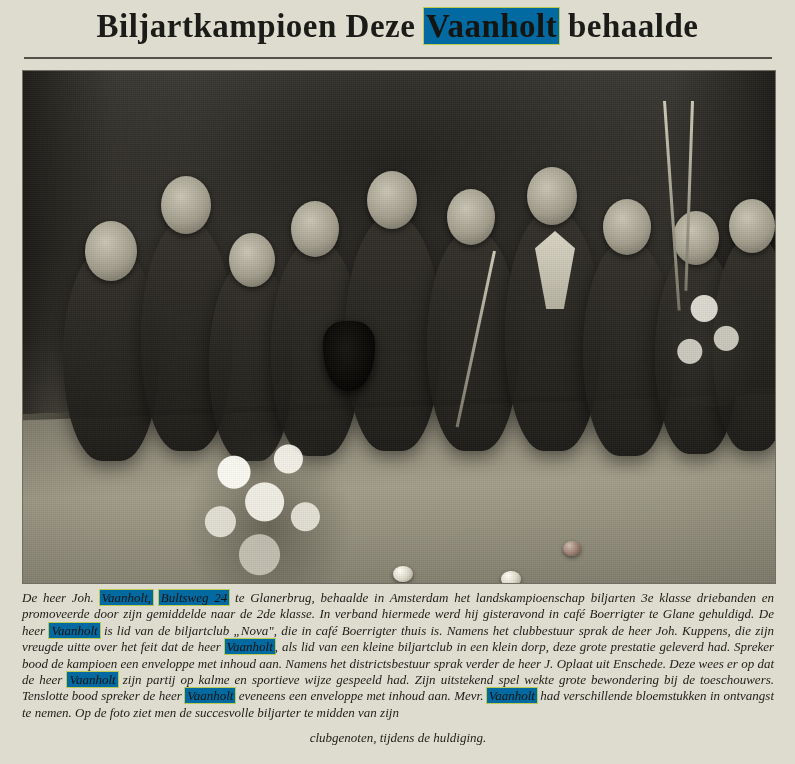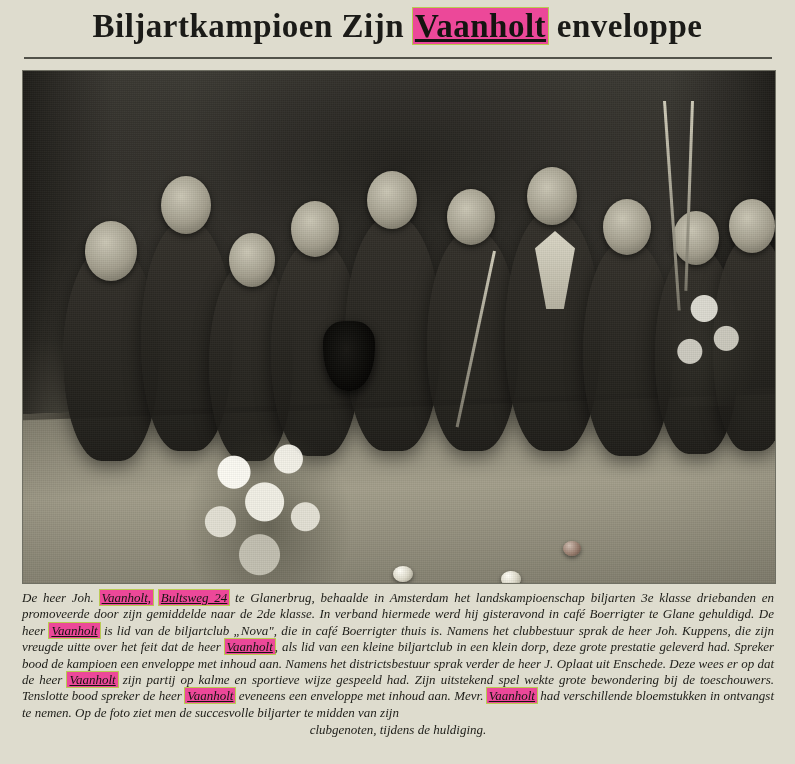--- a/index.html
+++ b/index.html
@@ -24,25 +24,24 @@
     width: 795px;
     text-align: center;
     font-family: "Liberation Serif", serif;
     font-weight: bold;
     font-size: 33px;
     letter-spacing: 0.5px;
     color: #1b1b18;
     white-space: nowrap;
   }
   .mark {
-    background: #ec4899;
+    background: #0369a1;
     color: #141410;
     padding: 0 2px;
     box-shadow: 0 0 0 1px rgba(160,190,0,0.6);
-    text-decoration: underline;
   }
 
   #rule {
     position: absolute;
     left: 24px;
     top: 57px;
     width: 748px;
     height: 2px;
     background: #3a3a33;
     opacity: 0.85;
@@ -179,29 +178,29 @@
     font-style: italic;
     font-size: 13px;
     line-height: 16.4px;
     color: #1d1d18;
     text-align: justify;
     text-justify: inter-word;
   }
   #caption .last-line {
     display: block;
     text-align: center;
-    margin-top: 1px;
+    margin-top: 9px;
   }
 </style>
 </head>
 <body>
 
 <div id="page">
 
-  <div id="headline"><span>Biljartkampioen Zijn </span><span class="mark">Vaanholt</span><span> enveloppe</span></div>
+  <div id="headline"><span>Biljartkampioen Deze </span><span class="mark">Vaanholt</span><span> behaalde</span></div>
 
   <div id="rule"></div>
 
   <div id="photo-wrap">
     <div id="photo">
 
       <div id="table-felt"></div>
       <div class="ball" style="left:370px; top:495px; width:20px; height:16px;"></div>
       <div class="ball" style="left:478px; top:500px; width:20px; height:16px;"></div>
       <div class="ball red" style="left:540px; top:470px; width:18px; height:15px;"></div>

